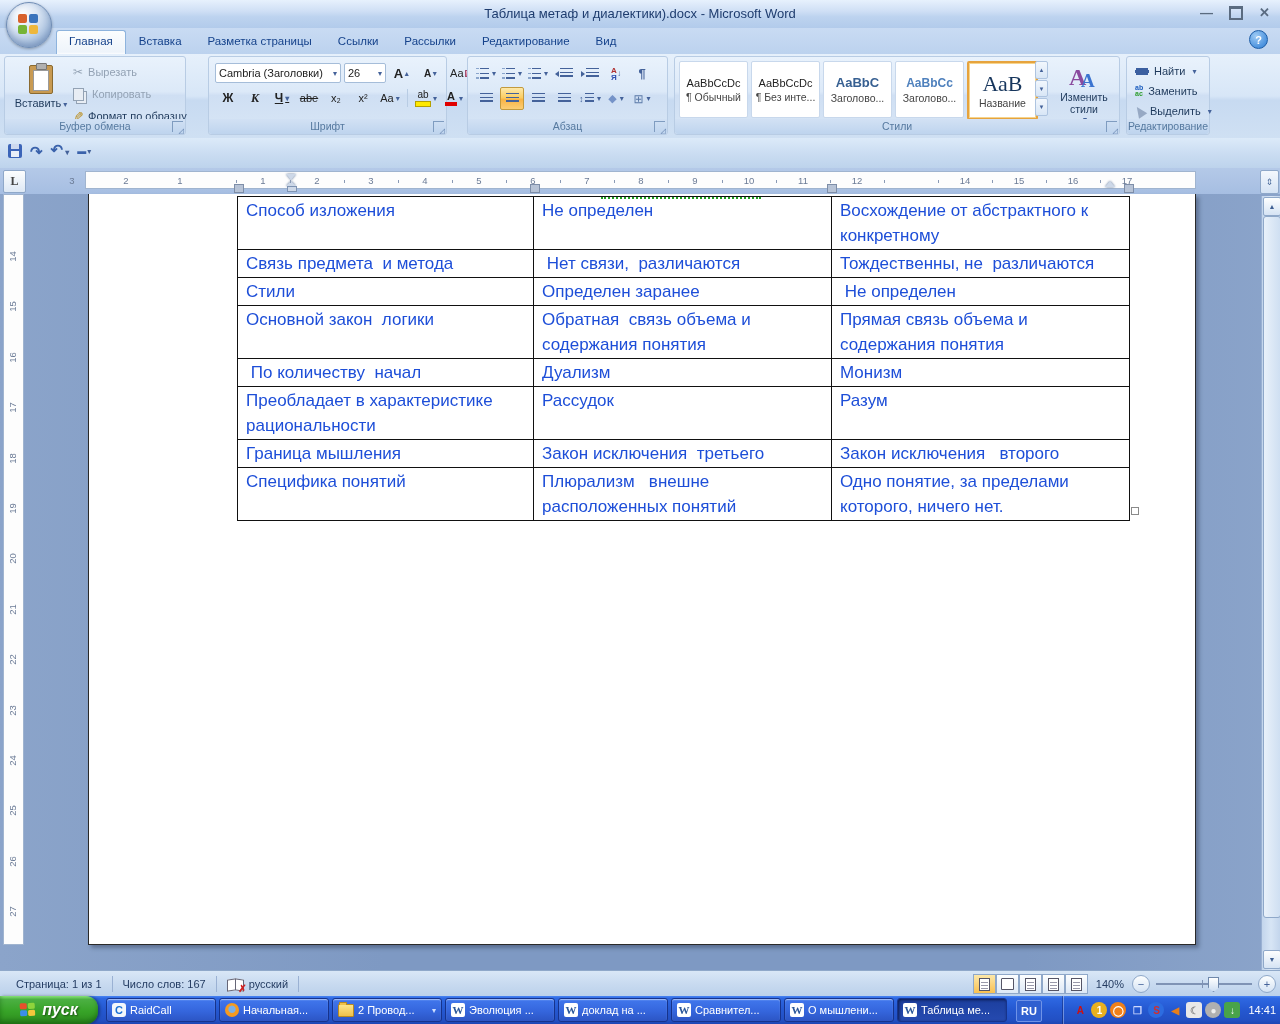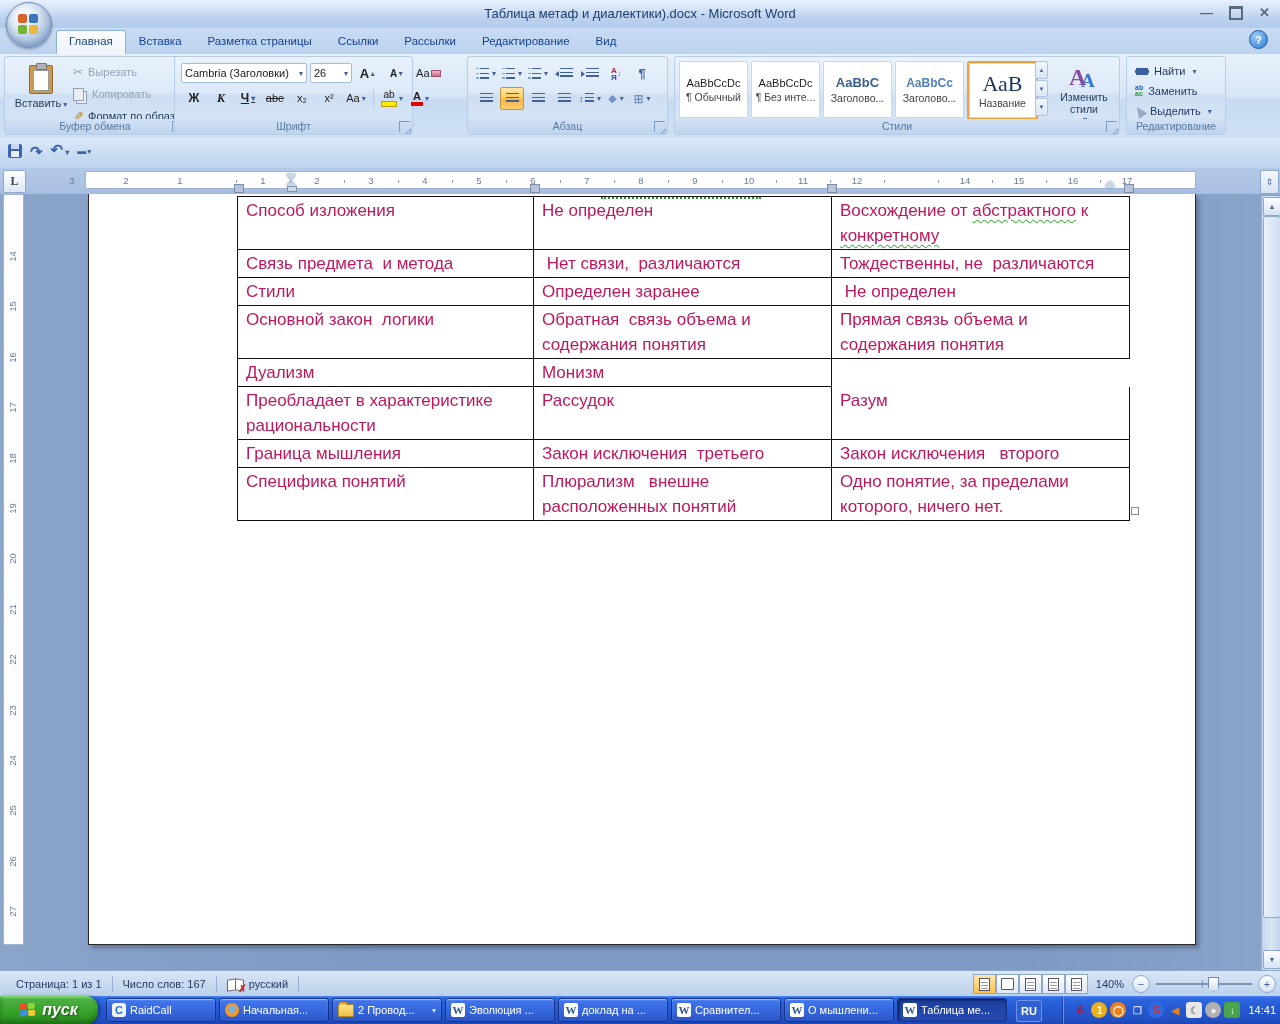--- a/index.html
+++ b/index.html
@@ -151,25 +151,25 @@
     box-sizing:border-box;}
   .vnum{position:absolute;left:3px;font-size:9.5px;color:#6b7b96;transform:rotate(-90deg);transform-origin:center;}
   .page{position:absolute;left:88px;top:0;width:1108px;height:751px;background:#fff;
     border-left:1px solid #2a2a2a;border-right:1px solid #2a2a2a;border-bottom:1px solid #2a2a2a;
     box-shadow:3px 3px 4px rgba(20,30,50,.35);box-sizing:border-box;}
   .squiggle-frag{position:absolute;left:512px;top:0px;width:160px;height:3px;
     border-bottom:2px dotted #1e9e1e;}
   .dtable{position:absolute;left:148px;top:2px;width:892px;border-top:1.5px solid #111;border-left:1.5px solid #111;}
   .trow{display:flex;}
   .tcell{box-sizing:border-box;border-right:1.5px solid #111;border-bottom:1.5px solid #111;
-    font-size:17px;line-height:25px;color:#be185d;padding:1px 15px 1px 8px;white-space:pre-wrap;}
+    font-size:17px;line-height:25px;color:#1d4ed8;padding:1px 15px 1px 8px;white-space:pre-wrap;}
   .tcell:nth-child(1){width:296px;}
   .tcell:nth-child(2){width:298px;}
   .tcell:nth-child(3){width:298px;}
-  .sp{text-decoration:underline;text-decoration-style:wavy;text-decoration-color:#1e9e1e;text-decoration-thickness:1px;text-underline-offset:3px;margin-top:20px;}
+  .sp{text-decoration-style:wavy;text-decoration-color:#1e9e1e;text-decoration-thickness:1px;text-underline-offset:3px;margin-top:20px;}
   .tbl-handle{position:absolute;left:1042px;top:313px;width:6px;height:6px;border:1px solid #8a8a8a;background:#fff;}
   
   .scrollcol{position:absolute;right:0px;top:168px;width:19px;height:802px;}
   .ruler-toggle{position:absolute;right:1px;top:2px;width:17px;height:22px;background:linear-gradient(#f4f8fd,#d5e3f4);
     border:1px solid #8fa8c9;border-radius:2px;display:flex;align-items:center;justify-content:center;font-size:9px;color:#4a6a9a;}
   .sbar{position:absolute;right:0px;top:28px;width:18px;height:774px;background:linear-gradient(90deg,#c3d5ec,#d7e5f5 50%,#c3d5ec);border-left:1px solid #9ab1d3;}
   .sarrow{position:absolute;left:1px;width:16px;height:17px;background:linear-gradient(#fdfefe,#d5e3f4);
     border:1px solid #8fa8c9;border-radius:2px;font-size:7px;color:#3f5f92;display:flex;align-items:center;justify-content:center;}
   .sthumb{position:absolute;left:1px;top:20px;width:16px;height:700px;background:linear-gradient(90deg,#e9f1fa,#cfdff2);
     border:1px solid #8fa8c9;border-radius:3px;}
@@ -291,21 +291,21 @@
         </div>
         <div class="sbtn en">
           <span class="painter-ico">✎</span>
           <span>Формат по образцу</span>
         </div>
       </div>
       <div class="grp-label">Буфер обмена</div>
       <div class="launcher"></div>
     </div>
 
-    <div class="grp" style="left:174px;width:239px;">
+    <div class="grp" style="left:208px;width:239px;">
       <div class="font-row1">
         <div class="combo w120">
           <span>Cambria (Заголовки)</span>
             <span class="ca">▾</span>
         </div>
         <div class="combo w40">
           <span>26</span>
             <span class="ca">▾</span>
         </div>
         <div class="fbtn">
@@ -439,21 +439,21 @@
         <div class="aa-ico">
             <span class="A1">A</span>
             <span class="A2">A</span>
           </div>
         <div>Изменить стили</div>
       </div>
       <div class="grp-label">Стили</div>
       <div class="launcher"></div>
     </div>
 
-    <div class="grp" style="left:1126px;width:100px;">
+    <div class="grp" style="left:1126px;width:84px;">
       <div class="ed-col">
         <div class="ed-item dd">
           <span class="binoc"></span>
           <span>Найти</span>
         </div>
         <div class="ed-item">
           <span class="rep-ico">
               <span class="r1">ab</span>
               <span class="r2">ac</span>
             </span>
@@ -565,20 +565,21 @@
             <div class="tcell"> Не определен</div>
           </div>
           <div class="trow">
             <div class="tcell">Основной закон  логики</div>
             <div class="tcell">Обратная  связь объема и
 содержания понятия</div>
             <div class="tcell">Прямая связь объема и
 содержания понятия</div>
           </div>
           <div class="trow">
+            <div class="tcell"> По количеству  начал</div>
             <div class="tcell">Дуализм</div>
             <div class="tcell">Монизм</div>
           </div>
           <div class="trow">
             <div class="tcell">Преобладает в характеристике
 рациональности</div>
             <div class="tcell">Рассудок</div>
             <div class="tcell">Разум</div>
           </div>
           <div class="trow">

